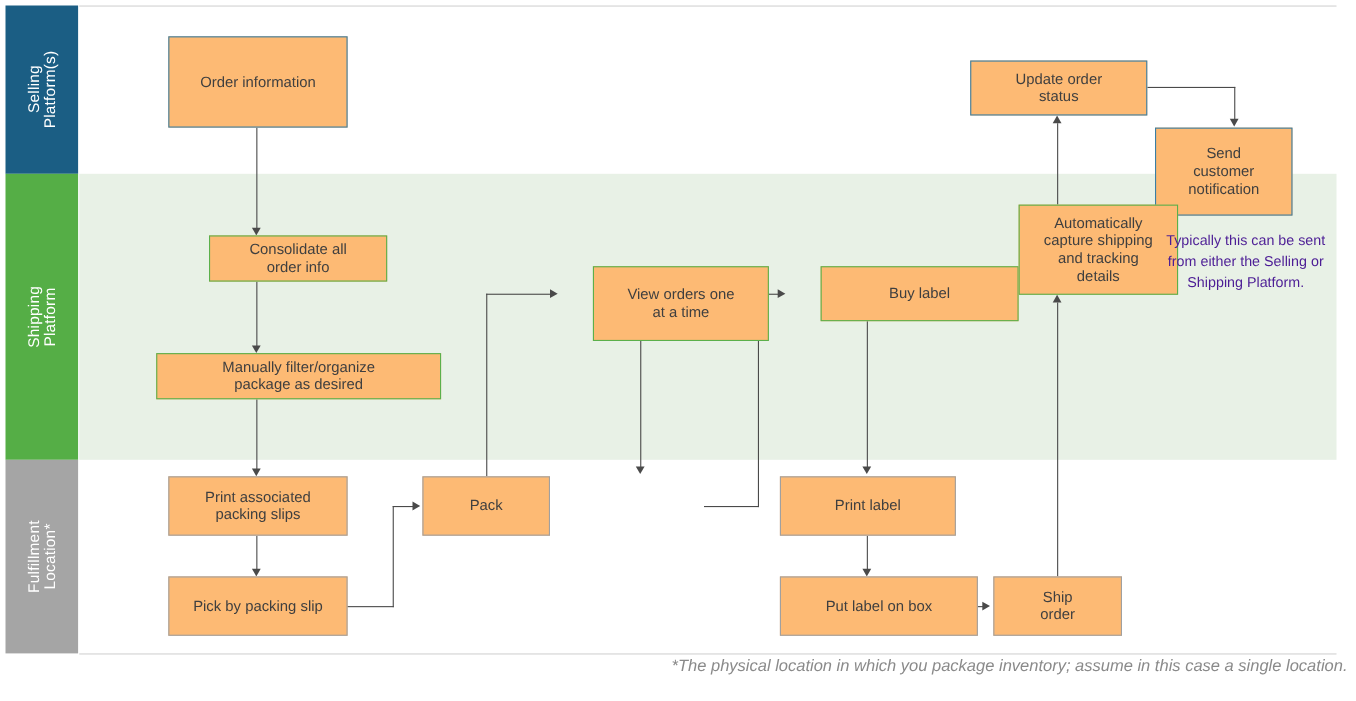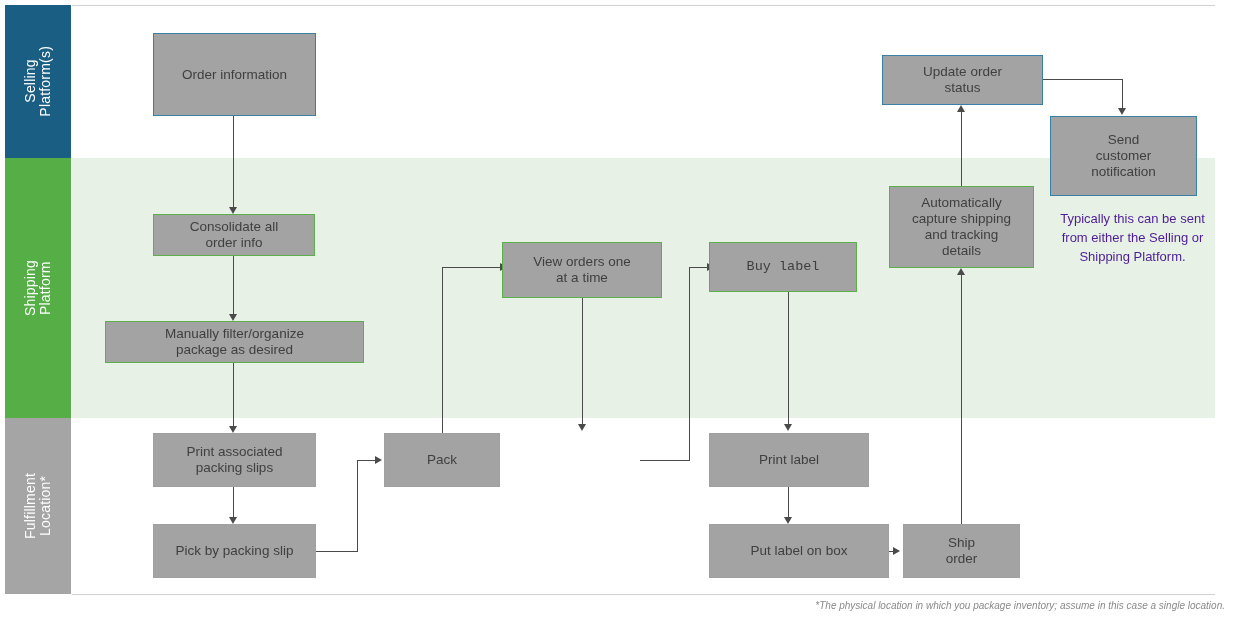--- a/index.html
+++ b/index.html
@@ -53,35 +53,35 @@
   
   .hairline {
     position: absolute;
     height: 1px;
     background: #d2d2d2;
   }
 
   
   .node {
     position: absolute;
-    background: #a3a3a3;
+    background: #fdba74;
     box-sizing: border-box;
     display: flex;
     align-items: center;
     justify-content: center;
     text-align: center;
     color: #3f3f3f;
     font-size: 13.5px;
     line-height: 16px;
     white-space: pre-line;
     border: 1.6px solid #808080;
     z-index: 3;
   }
   .node.blue  { border-color: #3a7fa5; }
-  .node.green { border-color: #5bb04b; }
+  .node.green { border-color: #5bb04b; margin-left: 37px; }
   .node.gray  { border-color: #a0a0a0; border-width: 1.2px; }
 
   
   .edge {
     position: absolute;
     background: #4a4a4a;
     z-index: 1;
   }
   .edge.v { width: 1.3px; }
   .edge.h { height: 1.3px; }
@@ -106,21 +106,21 @@
     z-index: 3;
   }
 
   
   .footnotes {
     position: absolute;
     left: 0; right: 8px;
     text-align: right;
     color: #8a8a8a;
     font-style: italic;
-    font-size: 10px;
+    font-size: 15px;
     line-height: 17px;
   }
   .footnotes div { white-space: pre; }
 </style>
 </head>
 <body>
 
 <div id="canvas">
 
   <div class="hairline" style="left:72px; right:18px; top:5px;"></div>
@@ -188,34 +188,34 @@
 
   <div class="edge h" style="left:1043px; top:79px; width:80px;"></div>
   <div class="edge v" style="left:1122px; top:79px; height:31px;"></div>
   <div class="arrow down" style="left:1118px; top:108px;"></div>
 
   <div class="node blue" style="left:153px; top:33px; width:163px; height:83px;">Order information</div>
 
   <div class="node blue" style="left:882px; top:55px; width:161px; height:50px;">Update order
 status</div>
 
-  <div class="node blue" style="left:1050px; top:116px; width:147px; height:80px;">Send
+  <div class="node blue" style="left:1050px; top:116px; width:125px; height:80px;">Send
 customer
 notification</div>
 
   <div class="node green" style="left:153px; top:214px; width:162px; height:42px;">Consolidate all
 order info</div>
 
   <div class="node green" style="left:105px; top:321px; width:259px; height:42px;">Manually filter/organize
 package as desired</div>
 
-  <div class="node green" style="left:502px; top:242px; width:160px; height:56px;">View orders one
+  <div class="node green" style="left:502px; top:242px; width:160px; height:68px;">View orders one
 at a time</div>
 
-  <div class="node green" style="left:709px; top:242px; width:148px; height:50px;font-family:Liberation Mono, monospace;">Buy label</div>
+  <div class="node green" style="left:709px; top:242px; width:180px; height:50px;">Buy label</div>
 
   <div class="node green" style="left:889px; top:186px; width:145px; height:82px;">Automatically
 capture shipping
 and tracking
 details</div>
 
   <div class="node gray" style="left:153px; top:433px; width:163px; height:54px;">Print associated
 packing slips</div>
 
   <div class="node gray" style="left:153px; top:524px; width:163px; height:54px;">Pick by packing slip</div>

